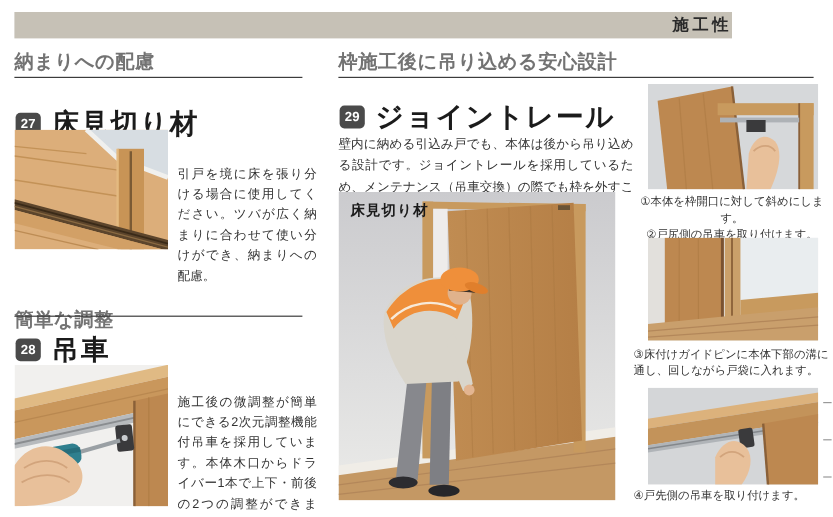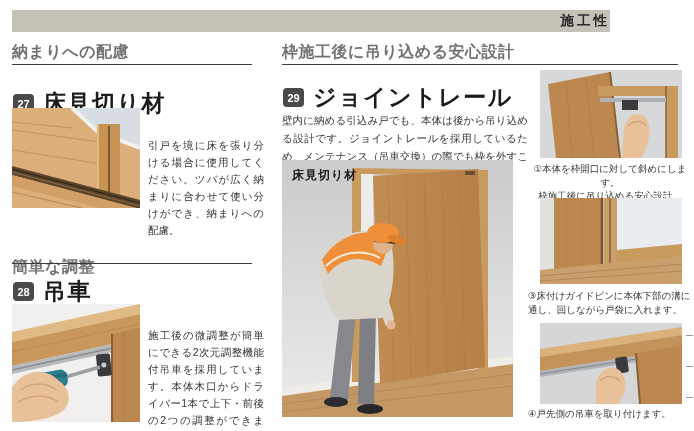--- a/index.html
+++ b/index.html
@@ -194,21 +194,21 @@
       <rect x="126" y="16" width="12" height="72" fill="#c89a5e"></rect>
       <line x1="126" y1="16" x2="126" y2="88" stroke="#8a6038" stroke-width="1.5"></line>
       <rect x="60" y="28" width="66" height="4" fill="#aeb2b6"></rect>
       <rect x="82" y="30" width="16" height="10" fill="#3a3a3c"></rect>
       <path d="M84,58 C88,44 98,40 106,48 C112,56 110,70 102,88 L82,88 Z" fill="#e8c09a"></path>
       <path d="M88,56 C94,50 102,50 106,56" fill="none" stroke="#d2a47c" stroke-width="1.5"></path>
     </svg>
   </div>
   <div class="step-caption" style="top:162px;text-align:center;">
     <div>①本体を枠開口に対して斜めにします。</div>
-    <div>枠施工後に吊り込める安心設計。</div>
+    <div>②戸尻側の吊車を取り付けます。</div>
   </div>
 
   <div class="photo" style="left:540px;top:198px;width:142px;height:86px;">
     <svg width="142" height="86" viewBox="0 0 142 86">
       <rect x="0" y="0" width="142" height="86" fill="#e2e0dc"></rect>
       <rect x="77" y="0" width="65" height="58" fill="#e9edef"></rect>
       <polygon points="77,52 142,46 142,62 77,66" fill="#c89a5e"></polygon>
       <rect x="14" y="0" width="48" height="72" fill="#bd8850"></rect>
       <g stroke="#a97840" stroke-width="1" opacity="0.5">
         <line x1="26" y1="0" x2="26" y2="72"></line>

